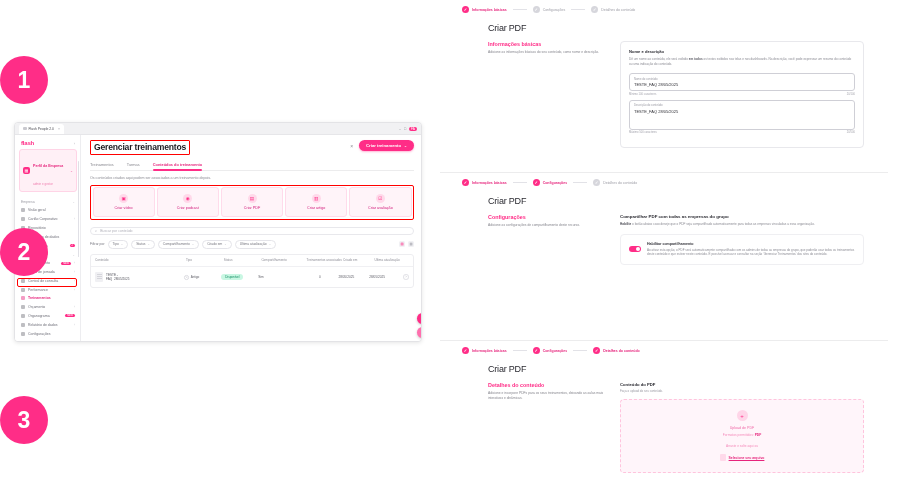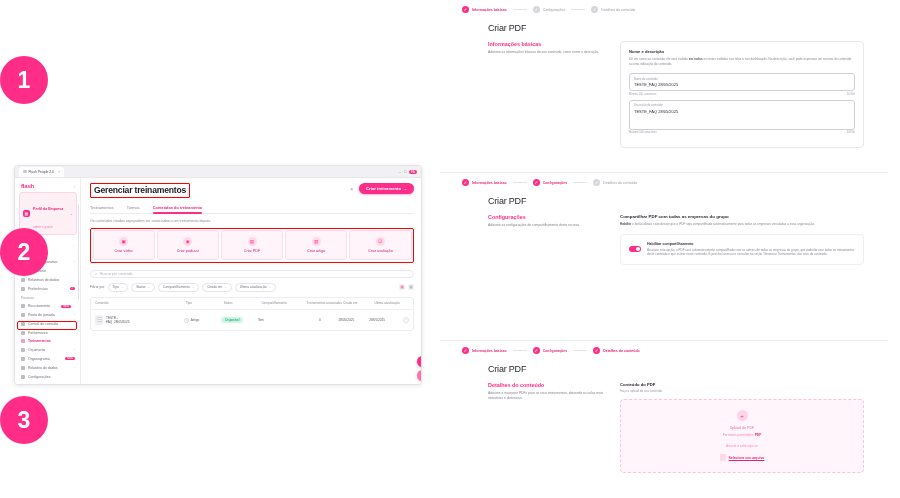--- a/index.html
+++ b/index.html
@@ -13,21 +13,20 @@
 
   
   .browser {
     position: absolute; left: 14px; top: 122px;
     width: 408px; height: 220px;
     background: #ffffff;
     border: 1px solid #e3e3e6;
     border-radius: 4px;
     box-shadow: 0 1px 4px rgba(0,0,0,.10);
     overflow: hidden;
-    margin-top: 43px;
   }
   .tabstrip {
     height: 12px; background:#f1f1f3;
     display:flex; align-items:center; gap:3px; padding-left:4px;
     border-bottom:1px solid #e6e6e9;
   }
   .tab {
     display:flex; align-items:center; gap:2px;
     background:#fff; border-radius:3px 3px 0 0;
     height:10px; padding:0 4px;

